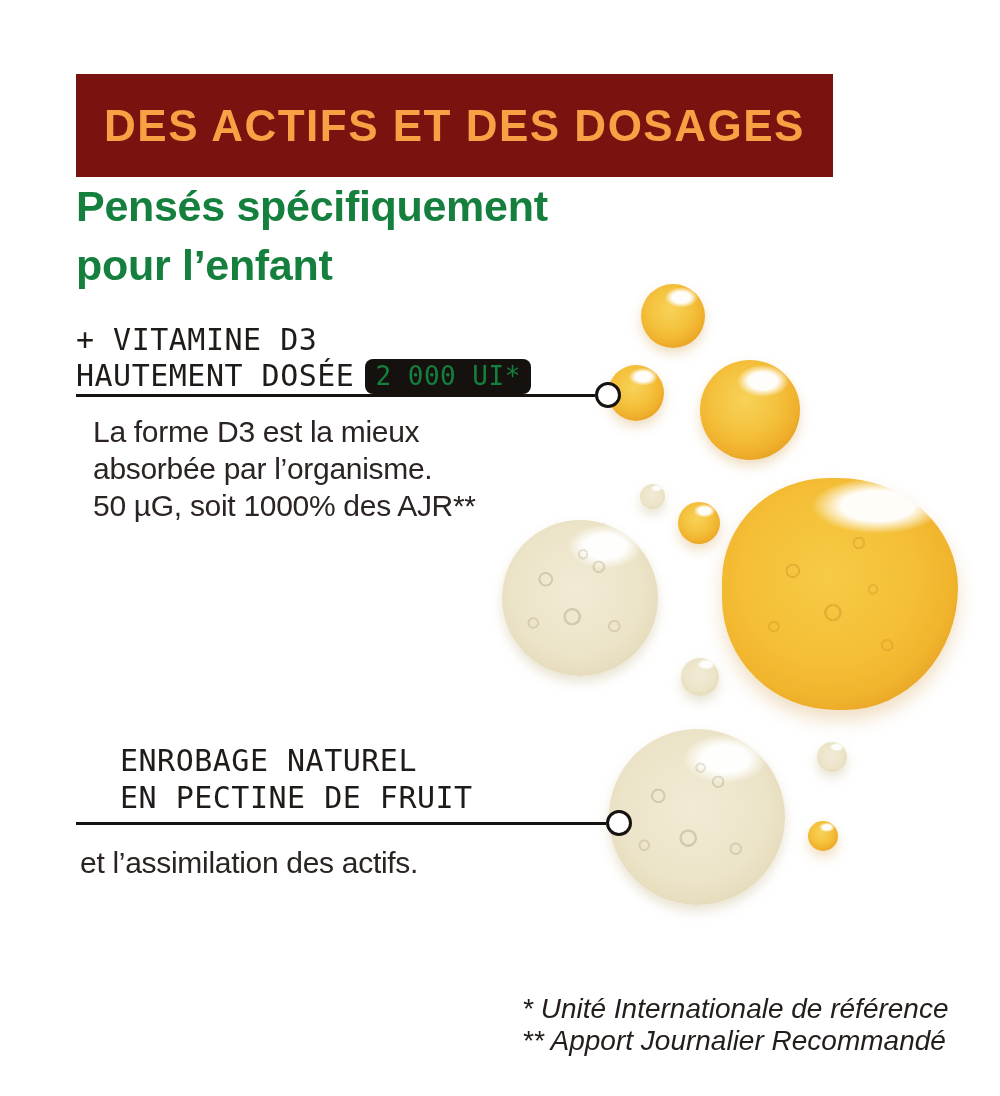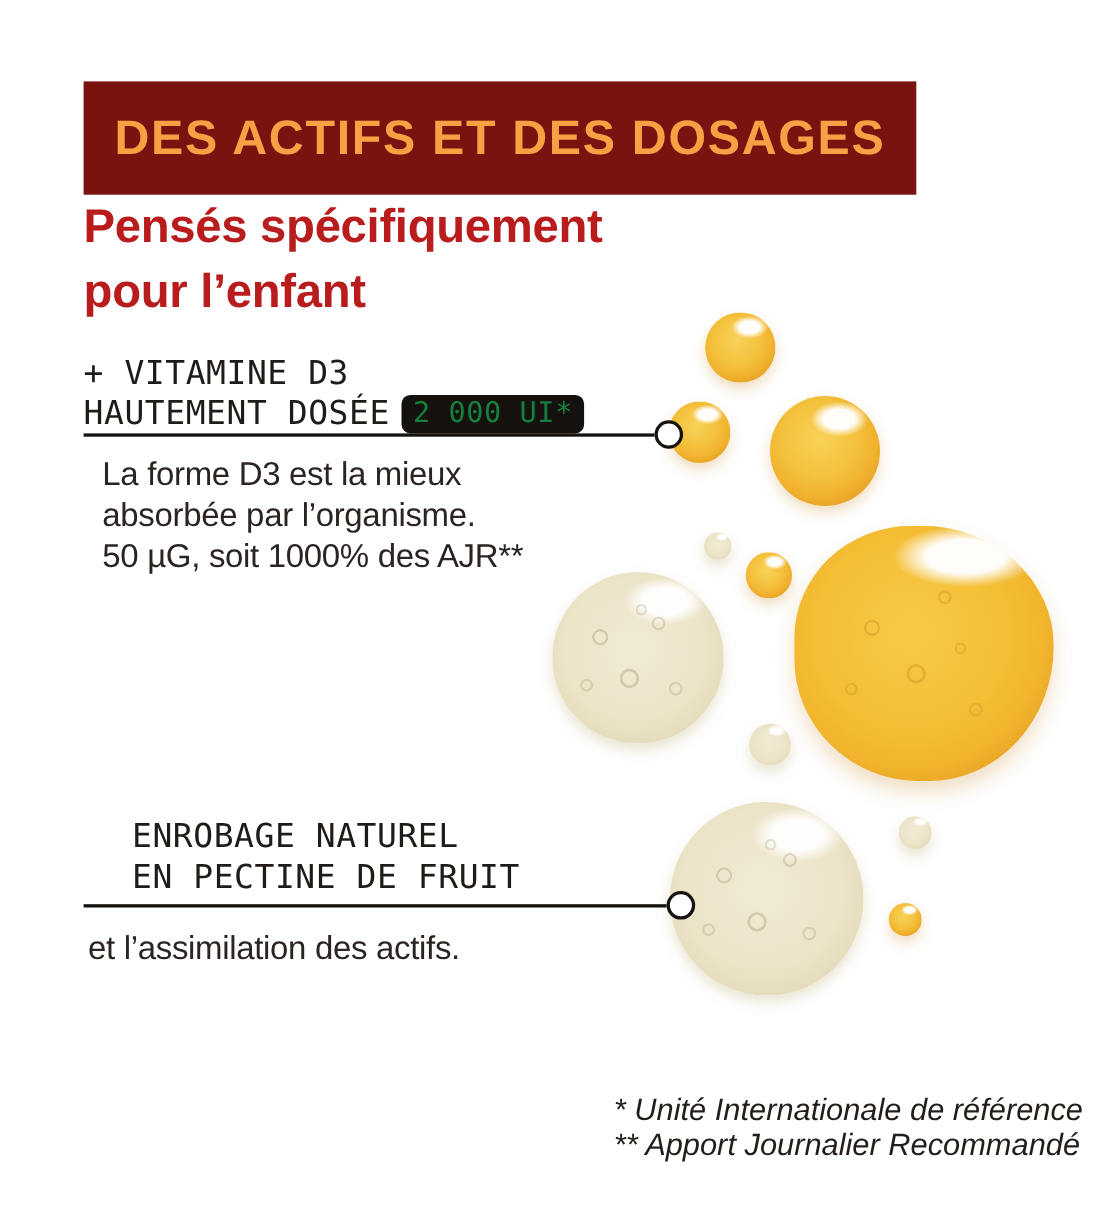--- a/index.html
+++ b/index.html
@@ -19,21 +19,21 @@
   }
   .banner-title{
     color:#F7A044;
     font-size:44px;font-weight:700;letter-spacing:1.5px;
     white-space:nowrap;
   }
 
   
   .heading{
     position:absolute;left:76px;top:177px;
-    color:#b91c1c;font-size:43px;font-weight:700;line-height:59px;
+    color:#15803d;font-size:43px;font-weight:700;line-height:59px;
     letter-spacing:-0.3px;
   }
 
   
   .mono-label{
     position:absolute;left:76px;
     font-family:"DejaVu Sans Mono",monospace;
     font-size:30px;line-height:36px;letter-spacing:0.5px;
     color:#1F1B18;white-space:nowrap;
   }
@@ -60,21 +60,21 @@
   .para{
     position:absolute;
     font-size:30px;line-height:37px;letter-spacing:-0.3px;
     color:#2B2422;white-space:nowrap;
   }
 
   
   .footnotes{
     position:absolute;left:522px;top:993px;
     font-size:28px;line-height:32px;font-style:italic;
-    color:#241E1B;white-space:nowrap;margin-left:36px;
+    color:#241E1B;white-space:nowrap;
   }
 
   
   .droplet{position:absolute;border-radius:50%;}
   .amber{
     background:
       radial-gradient(ellipse 26% 16% at 63% 21%, rgba(255,255,255,.97) 0 55%, rgba(255,255,255,0) 100%),
       radial-gradient(circle at 45% 40%, #f8d258 0%, #f4c13c 42%, #f0b12d 64%, #e59b22 82%, #cd7d1a 93%, #b2641b 100%);
     box-shadow:0 6px 12px rgba(208,160,80,.35);
   }

